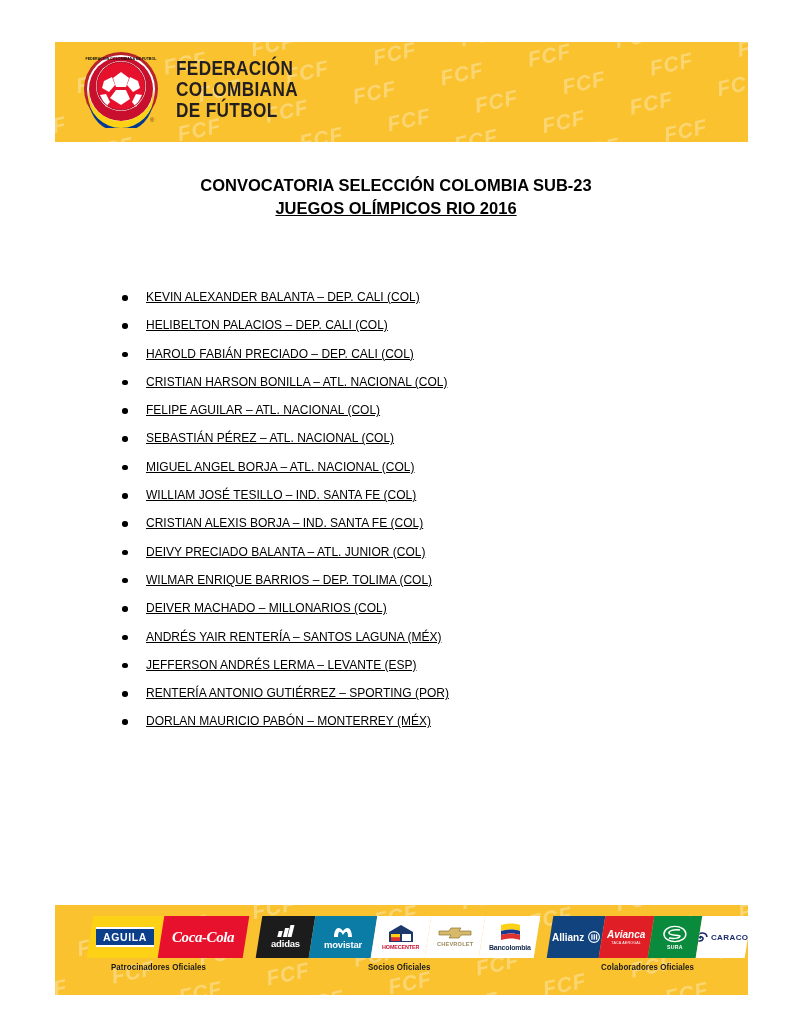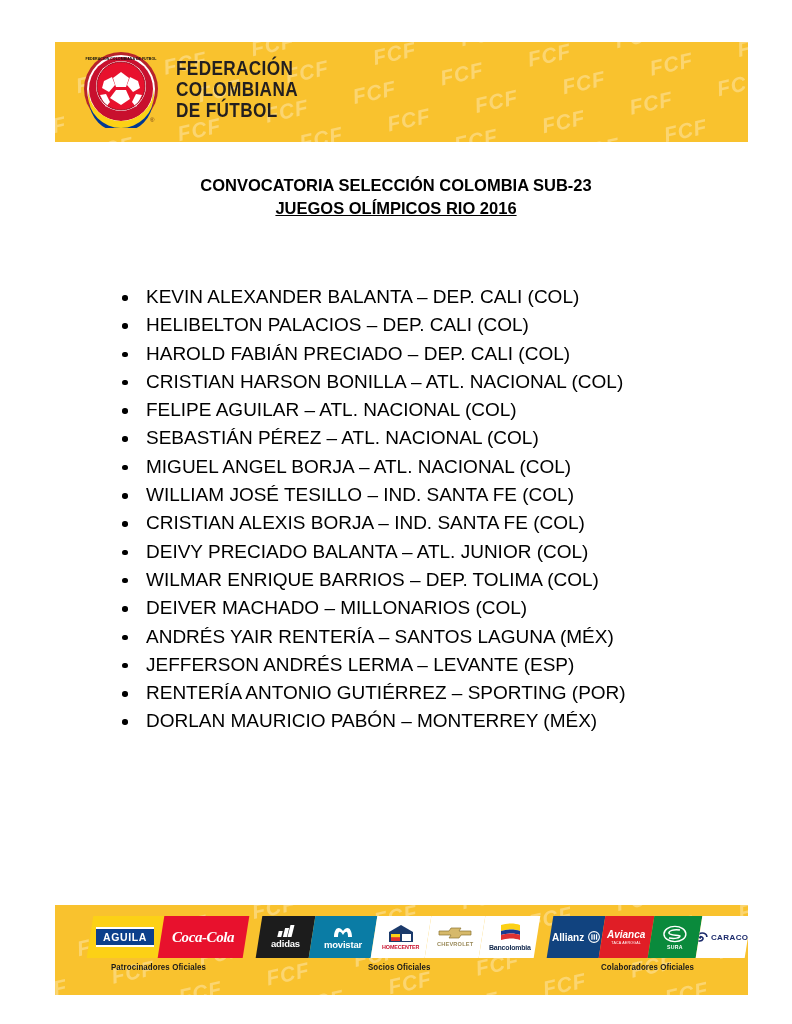--- a/index.html
+++ b/index.html
@@ -101,24 +101,25 @@
     top: 283px;
     width: 620px;
     margin: 0;
     padding: 0;
     list-style: none;
   }
   #roster li {
     position: relative;
     padding-left: 28px;
     font-family: "Liberation Sans", sans-serif;
-    font-size: 19px;
+    font-size: 12px;
     line-height: 28.3px;
     color: #000000;
     white-space: nowrap;
+    text-decoration: underline;
   }
   #roster li::before {
     content: "";
     position: absolute;
     left: 4px;
     top: 12px;
     width: 5.5px;
     height: 5.5px;
     border-radius: 50%;
     background: #000;

